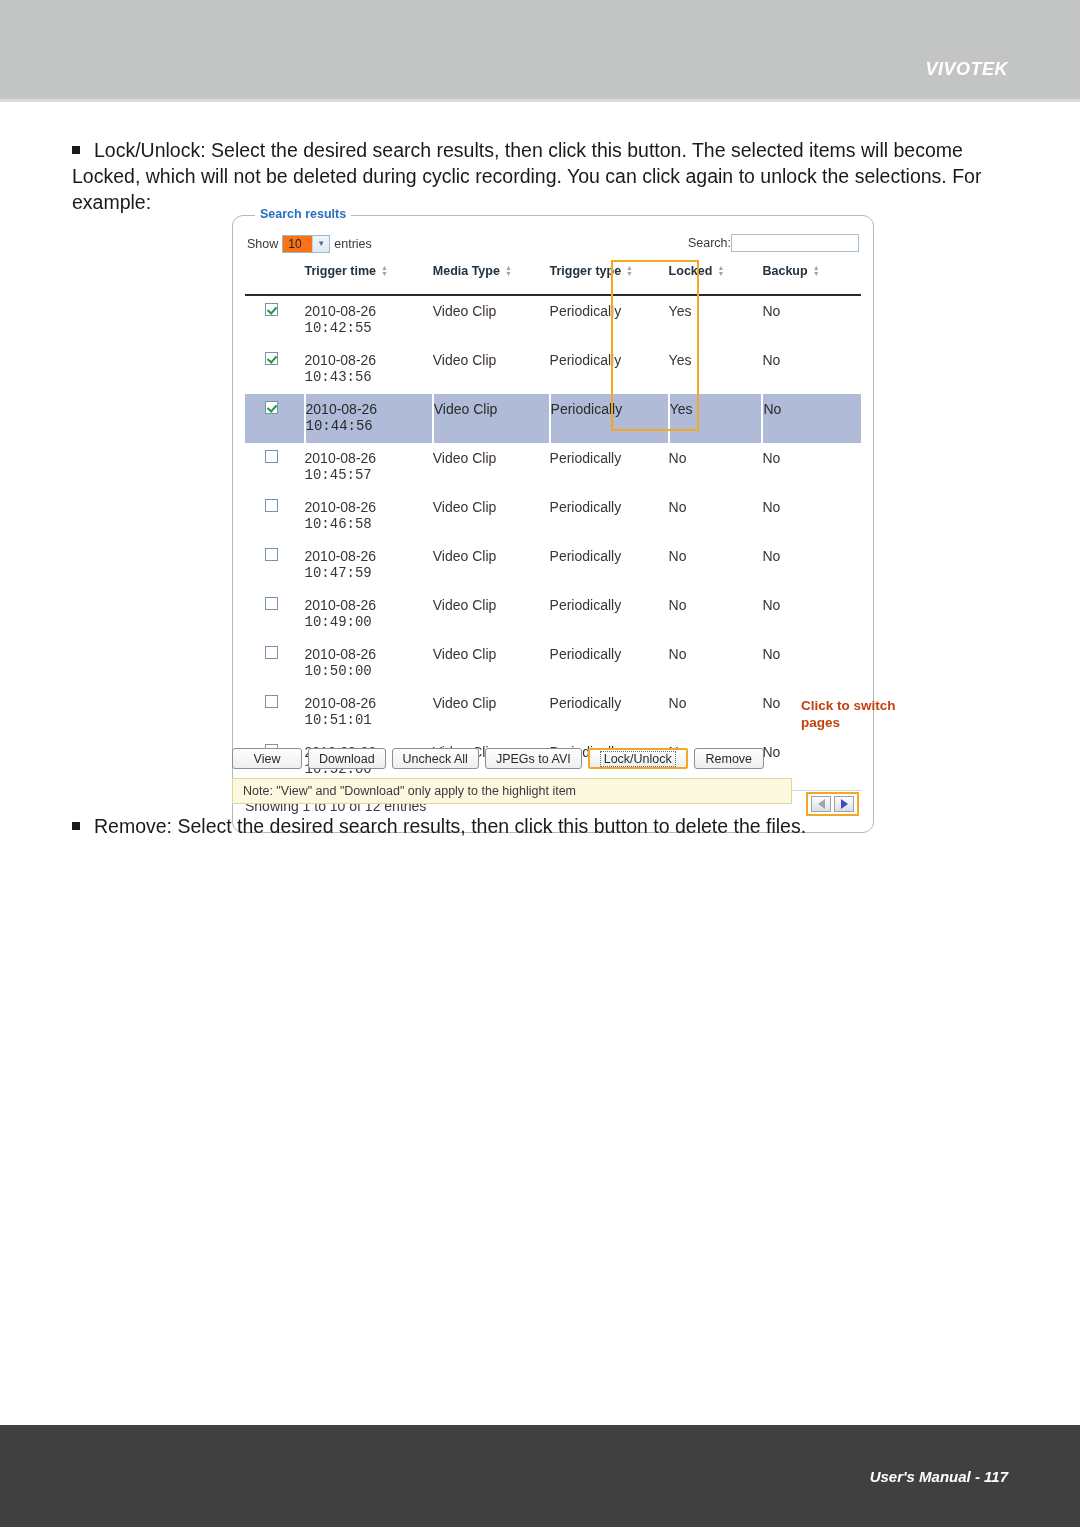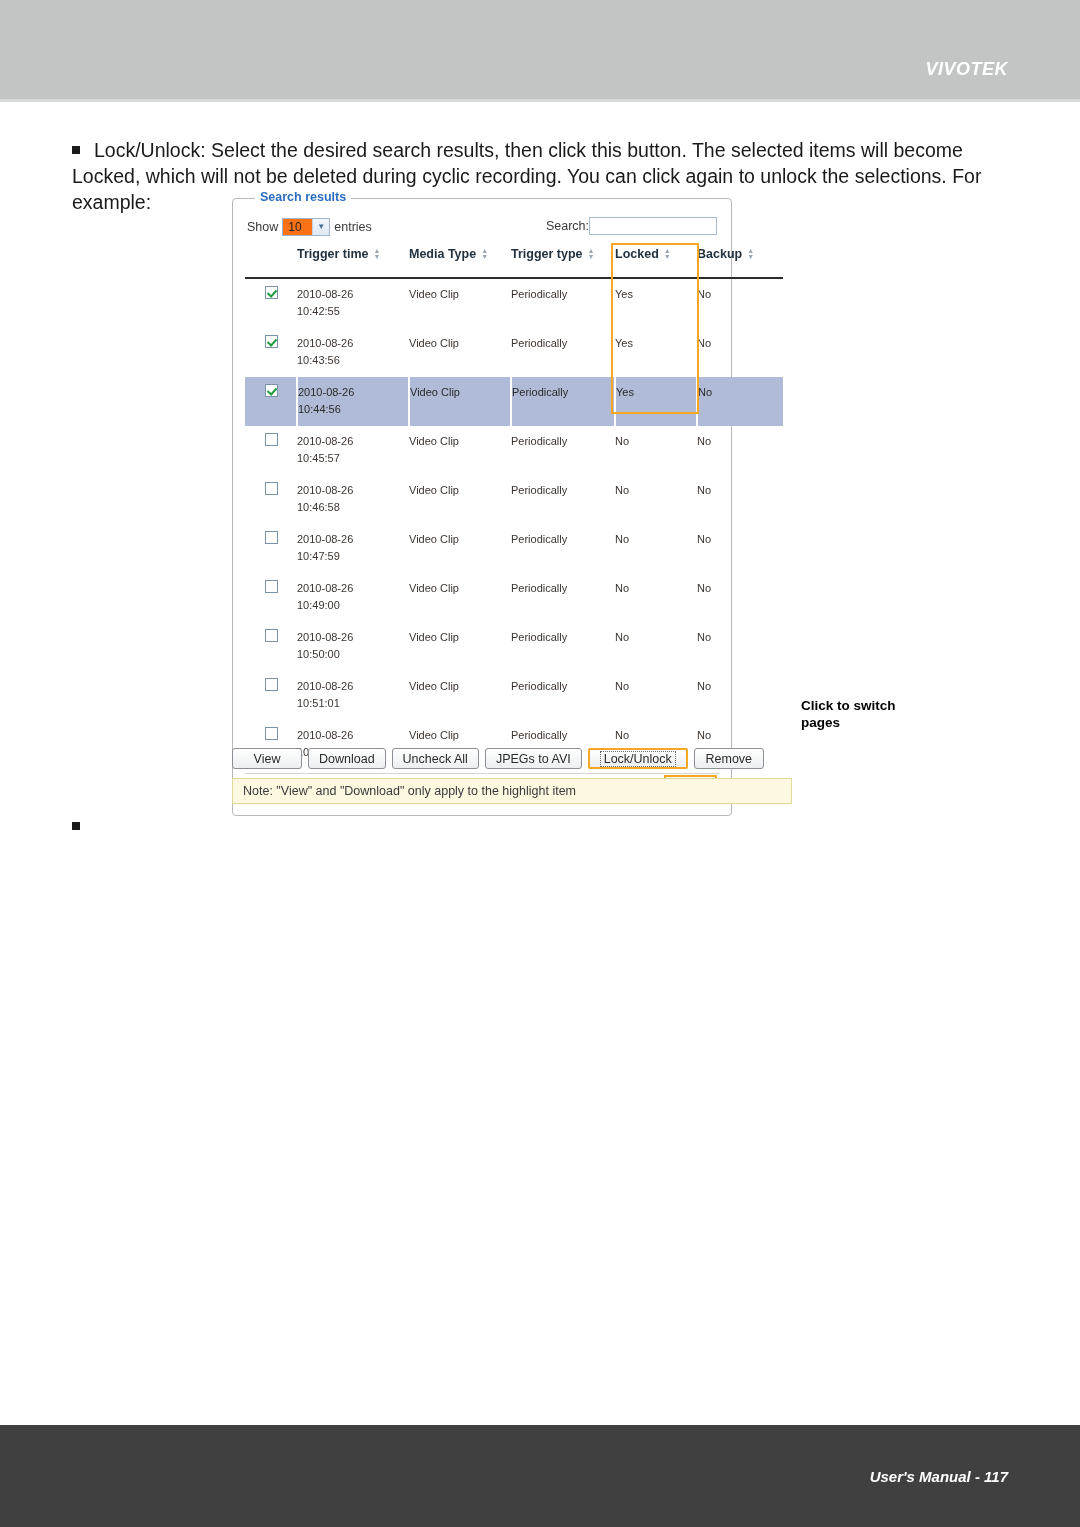--- a/index.html
+++ b/index.html
@@ -66,24 +66,24 @@
   #para-remove {
     left: 72px;
     top: 813px;
     width: 930px;
   }
 
   
   .panel {
     position: absolute;
     left: 232px;
-    top: 198px;
-    width: 500px;
+    top: 215px;
+    width: 642px;
     border: 1px solid #b8b8b8;
-    border-radius: 4px;
+    border-radius: 11px;
     background: #ffffff;
     box-sizing: border-box;
   }
   .panel-legend {
     position: absolute;
     left: 22px;
     top: -9px;
     background: #ffffff;
     padding: 0 5px;
     font-size: 12.5px;
@@ -186,21 +186,21 @@
     line-height: 0;
     color: #9aa6b2;
     font-size: 7px;
   }
   .sorticon i {
     display: block;
     font-style: normal;
     line-height: 6px;
   }
   .dt td {
-    font-size: 11px;
+    font-size: 14px;
     color: #3c3430;
     padding: 7px 0 8px 0;
     vertical-align: top;
     line-height: 17px;
   }
   .col-chk   { width: 52px; }
   .col-time  { width: 112px; }
   .col-media { width: 102px; }
   .col-ttype { width: 104px; }
   .col-lock  { width: 82px; }
@@ -226,21 +226,21 @@
   .chk.on::after {
     content: "";
     position: absolute;
     left: 3px; top: 1px;
     width: 4px; height: 7px;
     border: solid #1f9b3c;
     border-width: 0 2px 2px 0;
     transform: rotate(42deg);
   }
 
-  .time2 { display: block; }
+  .time2 { display: block; font-family: Liberation Mono, monospace; }
 
   
   .lock-outline {
     position: absolute;
     border: 2px solid #f5a623;
     pointer-events: none;
     box-sizing: border-box;
   }
 
   
@@ -333,21 +333,21 @@
   }
 
   
   .callout {
     position: absolute;
     left: 801px;
     top: 697px;
     width: 130px;
     font-size: 13.5px;
     font-weight: bold;
-    color: #000000;
+    color: #c2410c;
     line-height: 17px;
   }
 
   
   .page-footer {
     position: absolute;
     left: 0; top: 1425px;
     width: 1080px; height: 102px;
     background: #404040;
   }
@@ -577,17 +577,18 @@
   </div>
 
 <div class="note-bar">
   <span>Note: "View" and "Download" only apply to the highlight item</span>
 </div>
 
 <div class="callout">Click to switch pages</div>
 
 <div class="bullet-block" id="para-remove">
   <span class="sq"></span>
+  <span class="bullet-text">Remove: Select the desired search results, then click this button to delete the files.</span>
 </div>
 
 <div class="page-footer">
   <div class="footer-text">User's Manual - 117</div>
 </div>
 
 </body></html>

